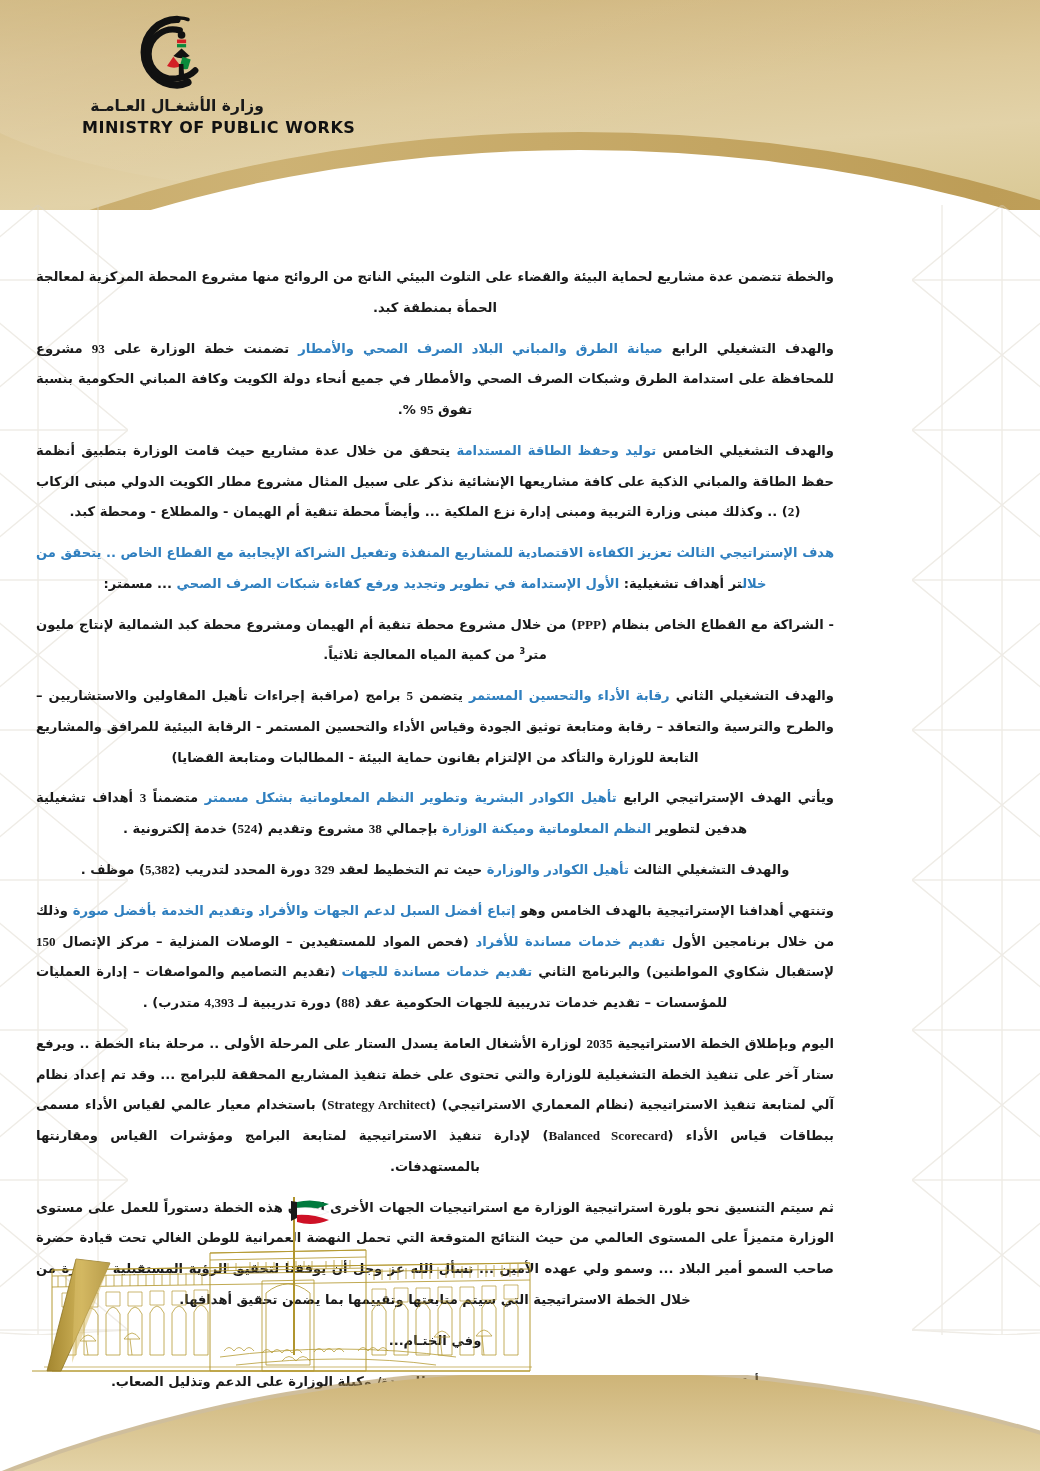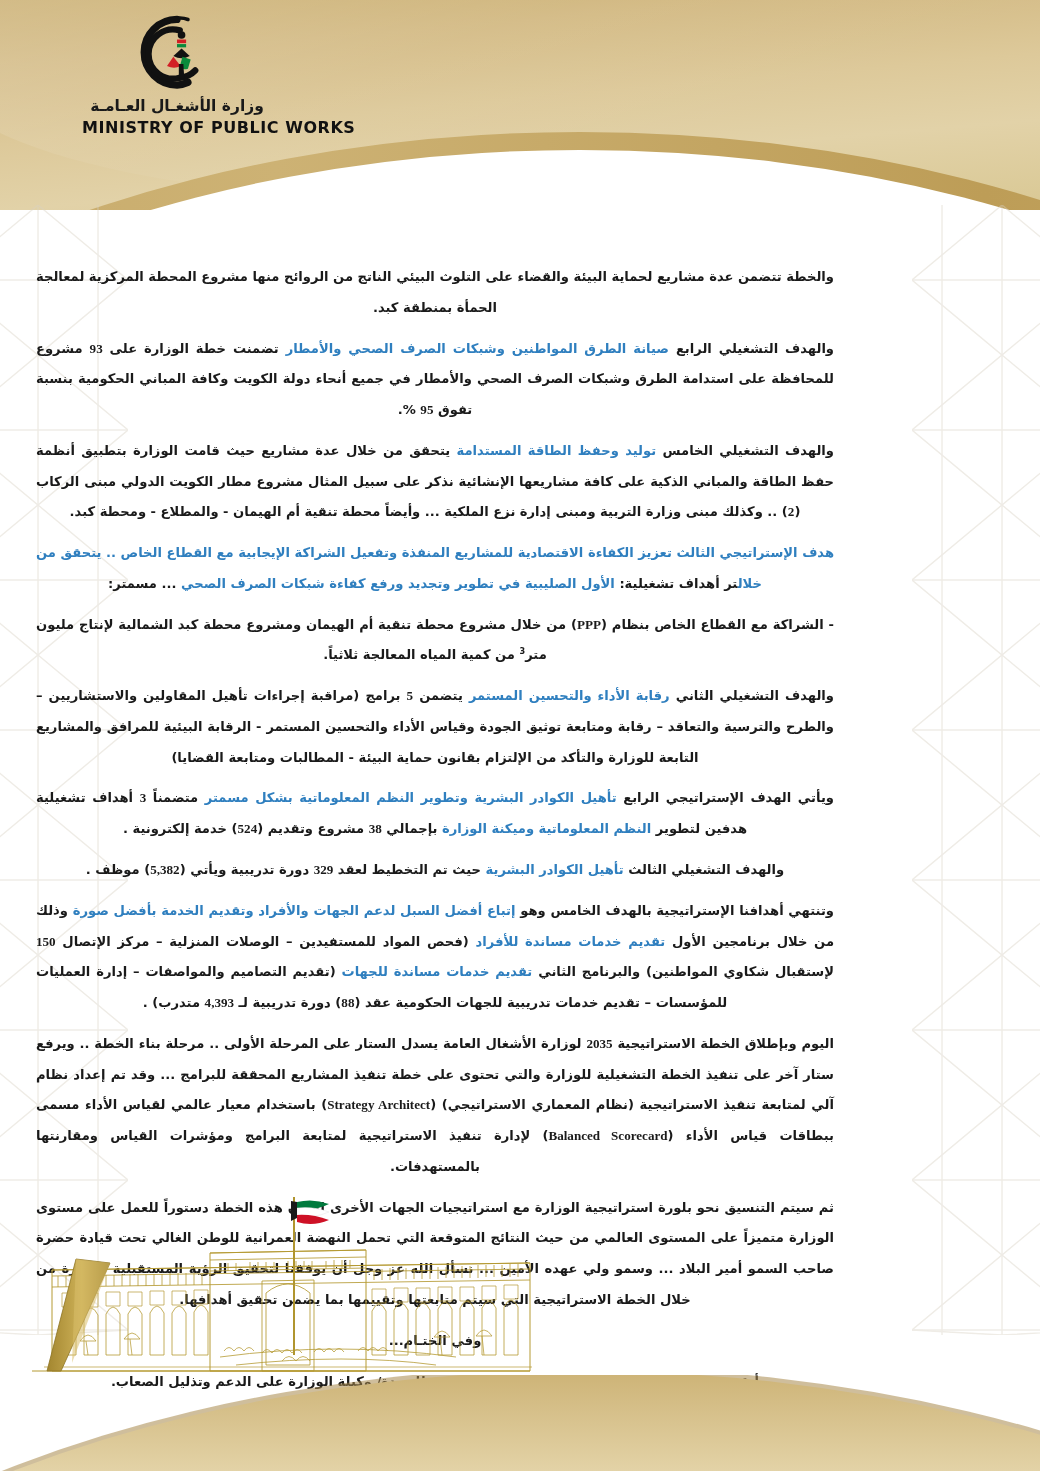--- a/index.html
+++ b/index.html
@@ -271,27 +271,27 @@
             <path d="M0 825 L180 825"></path>
           <path d="M0 975 L180 975"></path>
             <path d="M0 1125 L180 1125"></path>
         </g>
       </g>
     </svg>
   </div>
 
   <div class="content" id="doc-body">
       <p class="para"><span>والخطة تتضمن عدة مشاريع لحماية البيئة والقضاء على التلوث البيئي الناتج من الروائح منها مشروع المحطة المركزية لمعالجة الحمأة بمنطقة كبد.</span></p>
-      <p class="para"><span>والهدف التشغيلي الرابع </span><span class="hl">صيانة الطرق المواطنين وشبكات الصرف الصحي والأمطار</span><span> تضمنت خطة الوزارة على </span><span class="num">93</span><span> مشروع للمحافظة على استدامة الطرق وشبكات الصرف الصحي والأمطار في جميع أنحاء دولة الكويت وكافة المباني الحكومية بنسبة تفوق </span><span class="num">95</span><span> %.</span></p>
+      <p class="para"><span>والهدف التشغيلي الرابع </span><span class="hl">صيانة الطرق والمباني البلاد الصرف الصحي والأمطار</span><span> تضمنت خطة الوزارة على </span><span class="num">93</span><span> مشروع للمحافظة على استدامة الطرق وشبكات الصرف الصحي والأمطار في جميع أنحاء دولة الكويت وكافة المباني الحكومية بنسبة تفوق </span><span class="num">95</span><span> %.</span></p>
       <p class="para"><span>والهدف التشغيلي الخامس </span><span class="hl">توليد وحفظ الطاقة المستدامة</span><span> يتحقق من خلال عدة مشاريع حيث قامت الوزارة بتطبيق أنظمة حفظ الطاقة والمباني الذكية على كافة مشاريعها الإنشائية نذكر على سبيل المثال مشروع مطار الكويت الدولي مبنى الركاب (</span><span class="num">2</span><span>) .. وكذلك مبنى وزارة التربية ومبنى إدارة نزع الملكية ... وأيضاً محطة تنقية أم الهيمان - والمطلاع - ومحطة كبد.</span></p>
-      <p class="para"><span class="hl">هدف الإستراتيجي الثالث تعزيز الكفاءة الاقتصادية للمشاريع المنفذة وتفعيل الشراكة الإيجابية مع القطاع الخاص .. يتحقق من خلال</span><span>تر أهداف تشغيلية: </span><span class="hl">الأول الصليبية في تطوير وتجديد ورفع كفاءة شبكات الصرف الصحي</span><span> ... مسمتر:</span></p>
+      <p class="para"><span class="hl">هدف الإستراتيجي الثالث تعزيز الكفاءة الاقتصادية للمشاريع المنفذة وتفعيل الشراكة الإيجابية مع القطاع الخاص .. يتحقق من خلال</span><span>تر أهداف تشغيلية: </span><span class="hl">الأول الإستدامة في تطوير وتجديد ورفع كفاءة شبكات الصرف الصحي</span><span> ... مسمتر:</span></p>
       <p class="para"><span>- الشراكة مع القطاع الخاص بنظام (</span><span class="lat">PPP</span><span>) من خلال مشروع محطة تنقية أم الهيمان ومشروع محطة كبد الشمالية لإنتاج مليون متر</span><sup>3</sup><span> من كمية المياه المعالجة ثلاثياً.</span></p>
       <p class="para"><span>والهدف التشغيلي الثاني </span><span class="hl">رقابة الأداء والتحسين المستمر</span><span> يتضمن </span><span class="num">5</span><span> برامج (مراقبة إجراءات تأهيل المقاولين والاستشاريين  –  والطرح والترسية والتعاقد – رقابة ومتابعة توثيق الجودة وقياس الأداء والتحسين المستمر - الرقابة البيئية للمرافق والمشاريع التابعة للوزارة والتأكد من الإلتزام بقانون حماية البيئة - المطالبات ومتابعة القضايا)</span></p>
       <p class="para"><span>ويأتي الهدف الإستراتيجي الرابع </span><span class="hl">تأهيل الكوادر البشرية وتطوير النظم المعلوماتية بشكل مسمتر</span><span> متضمناً </span><span class="num">3</span><span> أهداف تشغيلية هدفين لتطوير </span><span class="hl">النظم المعلوماتية وميكنة الوزارة</span><span> بإجمالي </span><span class="num">38</span><span> مشروع وتقديم (</span><span class="num">524</span><span>) خدمة إلكترونية .</span></p>
-      <p class="para"><span>والهدف التشغيلي الثالث </span><span class="hl">تأهيل الكوادر البشرية</span><span> حيث تم التخطيط لعقد </span><span class="num">329</span><span> دورة تدريبية ويأتي (</span><span class="num">5,382</span><span>) موظف .</span></p>
+      <p class="para"><span>والهدف التشغيلي الثالث </span><span class="hl">تأهيل الكوادر والوزارة</span><span> حيث تم التخطيط لعقد </span><span class="num">329</span><span> دورة المحدد لتدريب (</span><span class="num">5,382</span><span>) موظف .</span></p>
       <p class="para"><span>وتنتهي أهدافنا الإستراتيجية بالهدف الخامس وهو </span><span class="hl">إتباع أفضل السبل لدعم الجهات والأفراد وتقديم الخدمة بأفضل صورة</span><span> وذلك من خلال برنامجين الأول </span><span class="hl">تقديم خدمات مساندة للأفراد</span><span> (فحص المواد للمستفيدين – الوصلات المنزلية – مركز الإتصال </span><span class="num">150</span><span> لإستقبال شكاوي المواطنين) والبرنامج الثاني </span><span class="hl">تقديم خدمات مساندة للجهات</span><span> (تقديم التصاميم والمواصفات – إدارة العمليات للمؤسسات – تقديم خدمات تدريبية للجهات الحكومية عقد (</span><span class="num">88</span><span>) دورة تدريبية لـ </span><span class="num">4,393</span><span> متدرب) .</span></p>
       <p class="para"><span>اليوم وبإطلاق الخطة الاستراتيجية </span><span class="num">2035</span><span> لوزارة الأشغال العامة يسدل الستار على المرحلة الأولى .. مرحلة بناء الخطة .. ويرفع ستار آخر على تنفيذ الخطة التشغيلية للوزارة والتي تحتوى على خطة تنفيذ المشاريع المحققة للبرامج ... وقد تم إعداد نظام آلي لمتابعة تنفيذ الاستراتيجية (نظام المعماري الاستراتيجي) (</span><span class="lat">Strategy Architect</span><span>) باستخدام معيار عالمي لقياس الأداء مسمى ببطاقات قياس الأداء (</span><span class="lat">Balanced Scorecard</span><span>) لإدارة تنفيذ الاستراتيجية لمتابعة البرامج ومؤشرات القياس ومقارنتها بالمستهدفات.</span></p>
       <p class="para"><span>ثم سيتم التنسيق نحو بلورة استراتيجية الوزارة مع استراتيجيات الجهات الأخرى لتكون هذه الخطة دستوراً للعمل على مستوى الوزارة متميزاً على المستوى العالمي من حيث النتائج المتوقعة التي تحمل النهضة العمرانية للوطن الغالي تحت قيادة حضرة صاحب السمو أمير البلاد ... وسمو ولي عهده الأمين ... نسأل الله عز وجل أن يوفقنا لتحقيق الرؤية المستقبلية للوزارة من خلال الخطة الاستراتيجية التي سيتم متابعتها وتقييمها بما يضمن تحقيق أهدافها.</span></p>
       <p class="para"><span>وفي الختـام...</span></p>
       <p class="para"><span>أتقدم بخالص الشكر وعظيم الامتنان لمعالي الوزير وللسيدة/ وكيلة الوزارة على الدعم وتذليل الصعاب.</span></p>
       <p class="para"></p>
     </div>
 
   <div class="palace-wrap">
     <svg viewBox="0 0 530 230" width="530" height="230" aria-hidden="true">

